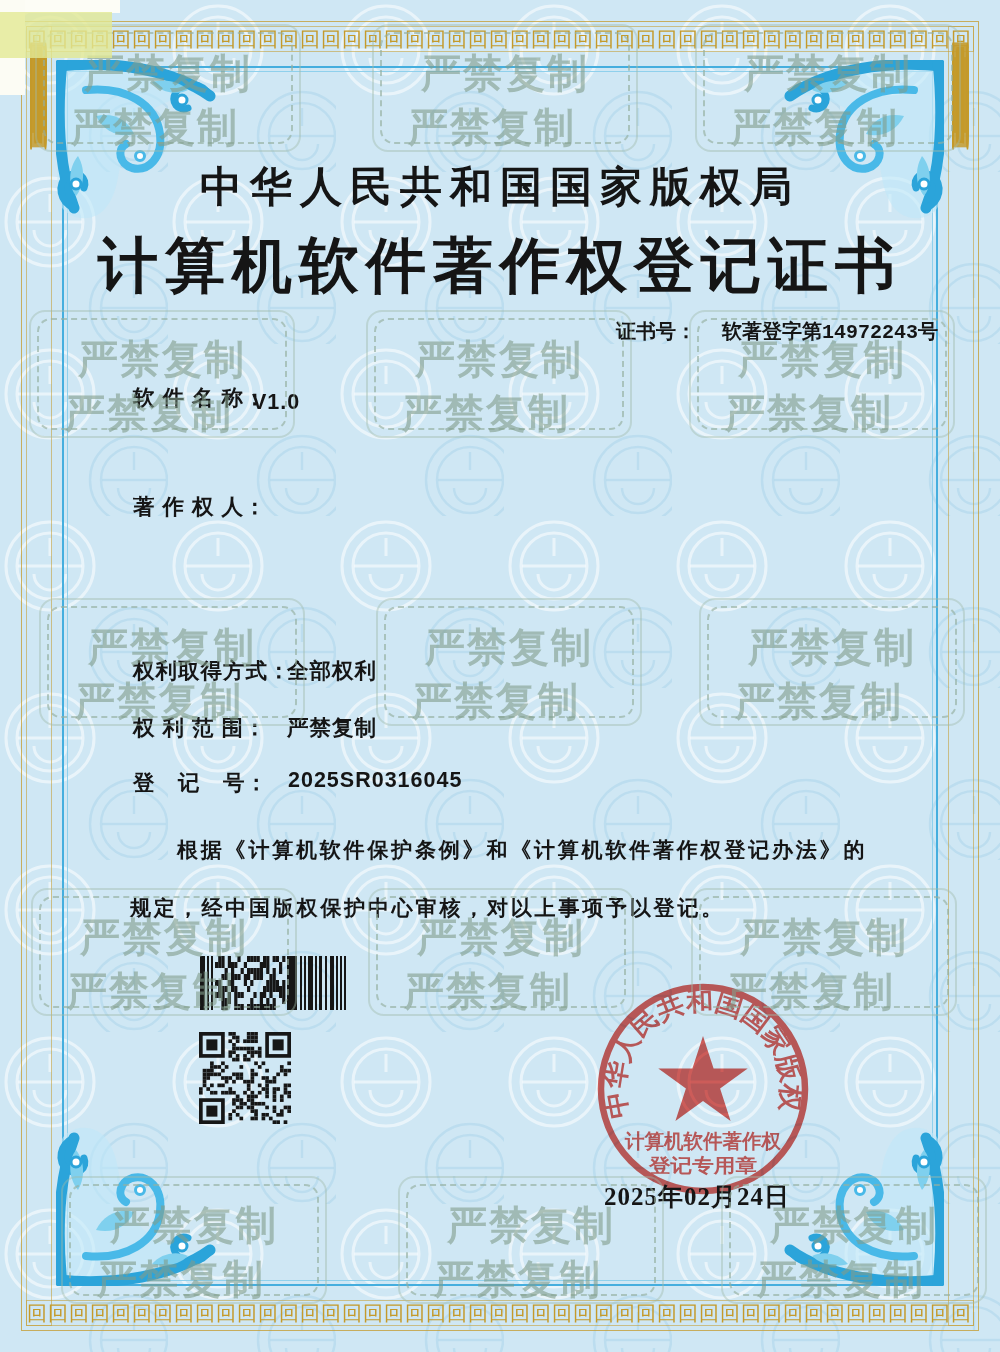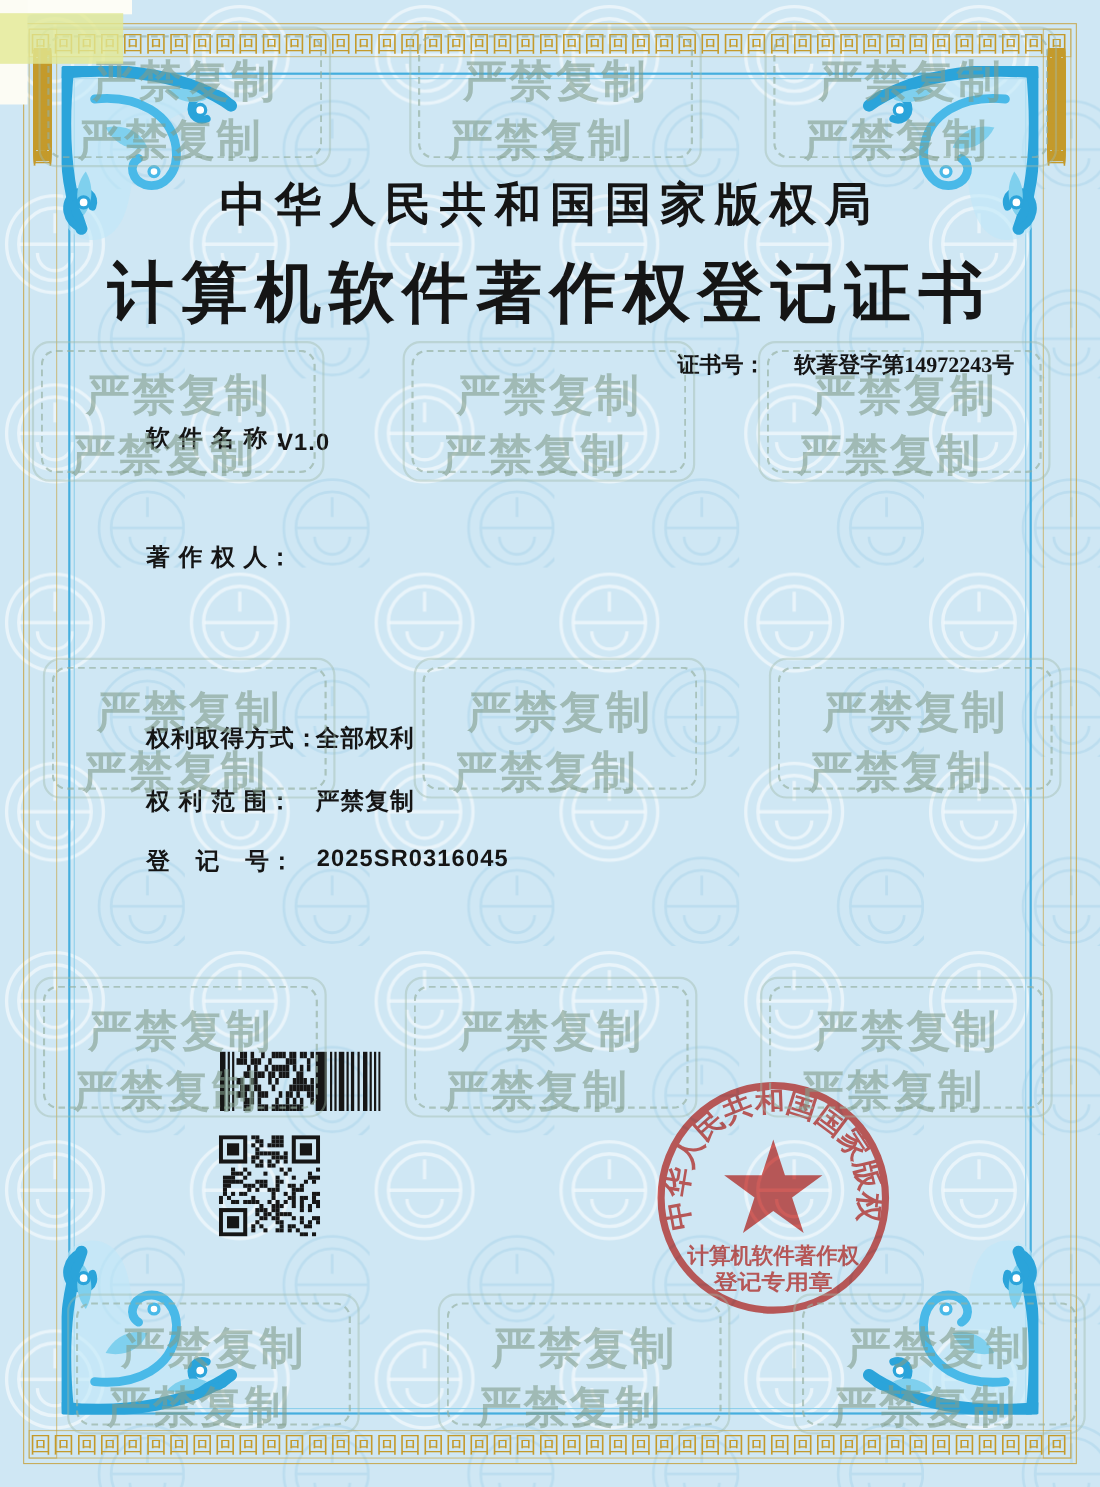--- a/index.html
+++ b/index.html
@@ -22,21 +22,21 @@
   .corner{position:absolute;width:160px;height:170px;z-index:3;}
   
   .patch-white-top{position:absolute;left:0;top:0;width:120px;height:13px;background:#fdfdf6;z-index:6;}
   .patch-white-left{position:absolute;left:0;top:0;width:25px;height:95px;background:#fcfcf4;z-index:6;}
   .patch-green{position:absolute;left:0;top:12px;width:112px;height:46px;background:rgba(226,232,148,.8);z-index:6;}
   
   .content{position:absolute;z-index:4;color:#151515;}
   .title{left:0;top:166px;width:1000px;text-align:center;font-family:"Liberation Serif","DejaVu Serif",serif;
          font-weight:700;font-size:42px;letter-spacing:8px;line-height:1;}
   .title2{top:236px;font-size:60px;letter-spacing:7px;}
-  .certno{left:616px;top:318px;font-family:Liberation Serif, serif;font-weight:700;font-size:20px;display:flex;gap:26px;white-space:nowrap;}
+  .certno{left:616px;top:318px;font-family:Liberation Mono, monospace;font-weight:700;font-size:20px;display:flex;gap:26px;white-space:nowrap;}
   .flabel,.fvalue{white-space:nowrap;font-weight:700;font-size:21.5px;letter-spacing:1px;}
   .statement{font-weight:600;font-size:21px;letter-spacing:2.8px;white-space:nowrap;}
   .date{left:604px;top:1180px;font-family:"Liberation Serif","DejaVu Serif",serif;font-weight:700;font-size:25px;letter-spacing:1px;}
   .seal-svg{position:absolute;left:590px;top:976px;z-index:4;mix-blend-mode:multiply;}
   .code-svg{position:absolute;z-index:4;}
   
   #wm-layer{position:absolute;left:0;top:0;width:1000px;height:1352px;z-index:5;pointer-events:none;}
   .wm-text{position:absolute;font-size:40px;font-weight:600;letter-spacing:2px;color:rgba(128,156,138,.6);white-space:nowrap;}
   .wm-box{position:absolute;width:250px;height:112px;border:2px dashed rgba(150,176,160,.65);border-radius:14px;box-sizing:border-box;}
   .wm-box-outer{position:absolute;width:266px;height:128px;border:2px solid rgba(160,185,170,.42);border-radius:16px;box-sizing:border-box;}
@@ -119,20 +119,22 @@
 
   <span class="content abs flabel" style="left:133px;top:656px;">权利取得方式：</span>
   <span class="content abs fvalue" style="left:287px;top:656px;">全部权利</span>
 
   <span class="content abs flabel" style="left:133px;top:713px;">权 利 范 围：</span>
   <span class="content abs fvalue" style="left:287px;top:713px;">严禁复制</span>
 
   <span class="content abs flabel" style="left:133px;top:768px;">登　记　号：</span>
   <span class="content abs fvalue" style="left:288px;top:768px;">2025SR0316045</span>
 
+  <div class="content abs statement" style="left:177px;top:836px;">根据《计算机软件保护条例》和《计算机软件著作权登记办法》的</div>
+  <div class="content abs statement" style="left:130px;top:894px;">规定，经中国版权保护中心审核，对以上事项予以登记。</div>
 
   <svg id="barcode" class="code-svg" style="left:200px;top:956px;" width="146" height="54">
       <rect x="0" y="0" width="5" height="54" fill="#161616"></rect>
       <rect x="7" y="0" width="2" height="54" fill="#161616"></rect>
       <rect x="11" y="0" width="2" height="54" fill="#161616"></rect>
       <rect x="15" y="6" width="3.2" height="6" fill="#161616"></rect>
       <rect x="15" y="24" width="3.2" height="6" fill="#161616"></rect>
       <rect x="15" y="36" width="3.2" height="6" fill="#161616"></rect>
       <rect x="18.2" y="0" width="3.2" height="6" fill="#161616"></rect>
       <rect x="18.2" y="6" width="3.2" height="6" fill="#161616"></rect>
@@ -446,20 +448,21 @@
       <circle cx="113" cy="113" r="102" fill="none" stroke="#dc4b45" stroke-width="6.5"></circle>
       <polygon points="113,60 123.6,92.4 157.7,92.5 130.1,112.6 140.6,145 113,125 85.4,145 95.9,112.6 68.3,92.5 102.4,92.4"></polygon>
       <text font-size="26" font-weight="700" font-family="Liberation Serif, DejaVu Serif, serif">
         <textPath href="#sealArc" textLength="324" lengthAdjust="spacingAndGlyphs">中华人民共和国国家版权局</textPath>
       </text>
       <text x="113" y="172" text-anchor="middle" font-size="20" font-weight="700" textLength="156" lengthAdjust="spacingAndGlyphs" font-family="Liberation Serif, DejaVu Serif, serif">计算机软件著作权</text>
       <text x="113" y="196" text-anchor="middle" font-size="19" font-weight="700" textLength="108" lengthAdjust="spacingAndGlyphs" font-family="Liberation Serif, DejaVu Serif, serif">登记专用章</text>
     </g>
   </svg>
 
+  <div class="content abs date">2025年02月24日</div>
 
   <div id="wm-layer">
       <div class="wm-box-outer" style="left: 35px; top: 24px;"></div>
       <div class="wm-box" style="left: 43px; top: 32px;"></div>
       <div class="wm-text" style="left: 84px; top: 46px;">严禁复制</div>
       <div class="wm-text" style="left: 71px; top: 100px;">严禁复制</div>
       <div class="wm-box-outer" style="left: 372px; top: 24px;"></div>
       <div class="wm-box" style="left: 380px; top: 32px;"></div>
       <div class="wm-text" style="left: 421px; top: 46px;">严禁复制</div>
       <div class="wm-text" style="left: 408px; top: 100px;">严禁复制</div>

